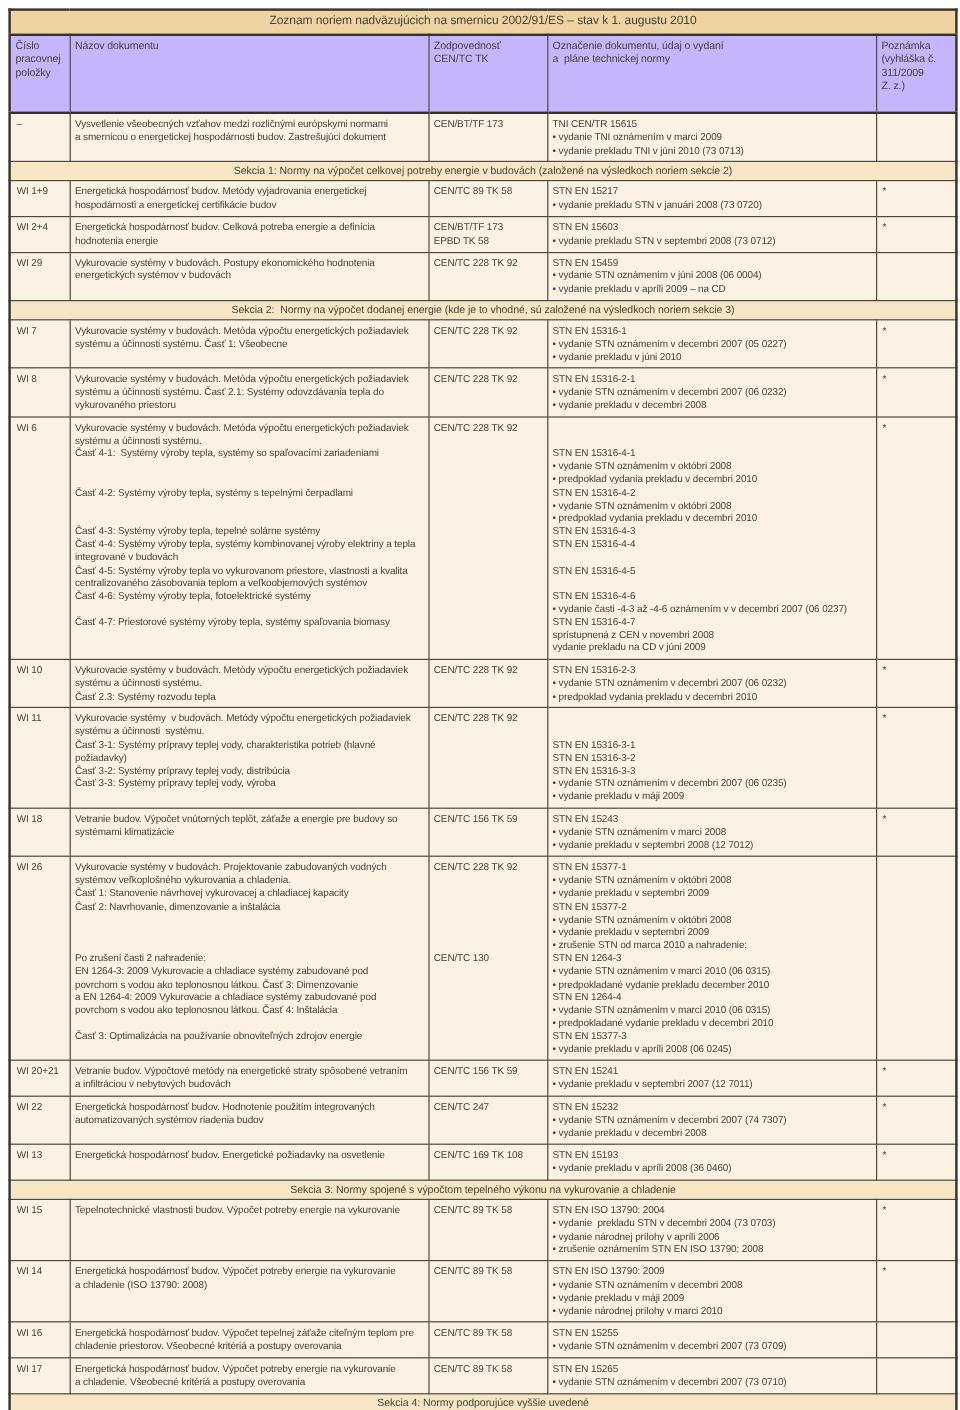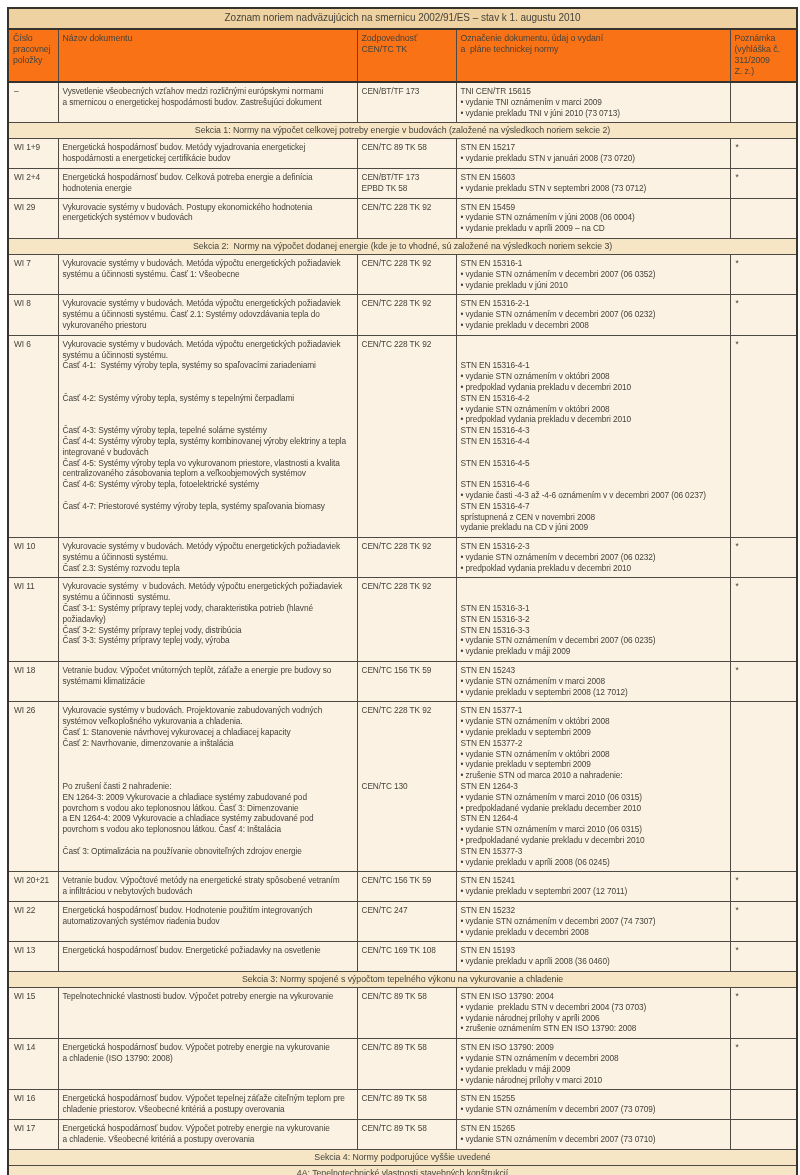--- a/index.html
+++ b/index.html
@@ -44,24 +44,24 @@
   th.title-cell {
     background: #eed2a2;
     text-align: center;
     font-size: 10px;
     line-height: 12px;
     padding: 3px 4px 4px;
     border-bottom: 2px solid #35332c;
     letter-spacing: -0.05px;
   }
   tr.header-row th {
-    background: #f97316;
+    background: #c4b5fd;
     font-size: 8.8px;
     line-height: 11px;
-    padding: 3px 4px 4px;
+    padding: 3px 4px 16px;
     border-bottom: 2px solid #35332c;
     letter-spacing: -0.08px;
   }
   tbody td {
     font-size: 8.3px;
     line-height: 10.8px;
     padding: 3px 4px 4px;
     letter-spacing: -0.1px;
   }
   tr.section-row td {
@@ -152,21 +152,21 @@
         </tr>
         <tr class="section-row">
           <td colspan="5">Sekcia 2:  Normy na výpočet dodanej energie (kde je to vhodné, sú založené na výsledkoch noriem sekcie 3)</td>
         </tr>
         <tr>
           <td class="cell-id">WI 7</td>
           <td class="cell-name">Vykurovacie systémy v budovách. Metóda výpočtu energetických požiadaviek
 systému a účinnosti systému. Časť 1: Všeobecne</td>
           <td class="cell-resp">CEN/TC 228 TK 92</td>
           <td class="cell-designation">STN EN 15316-1
-• vydanie STN oznámením v decembri 2007 (06 0352)
+• vydanie STN oznámením v decembri 2007 (05 0227)
 • vydanie prekladu v júni 2010</td>
           <td class="cell-note">*</td>
         </tr>
         <tr>
           <td class="cell-id">WI 8</td>
           <td class="cell-name">Vykurovacie systémy v budovách. Metóda výpočtu energetických požiadaviek
 systému a účinnosti systému. Časť 2.1: Systémy odovzdávania tepla do
 vykurovaného priestoru</td>
           <td class="cell-resp">CEN/TC 228 TK 92</td>
           <td class="cell-designation">STN EN 15316-2-1

